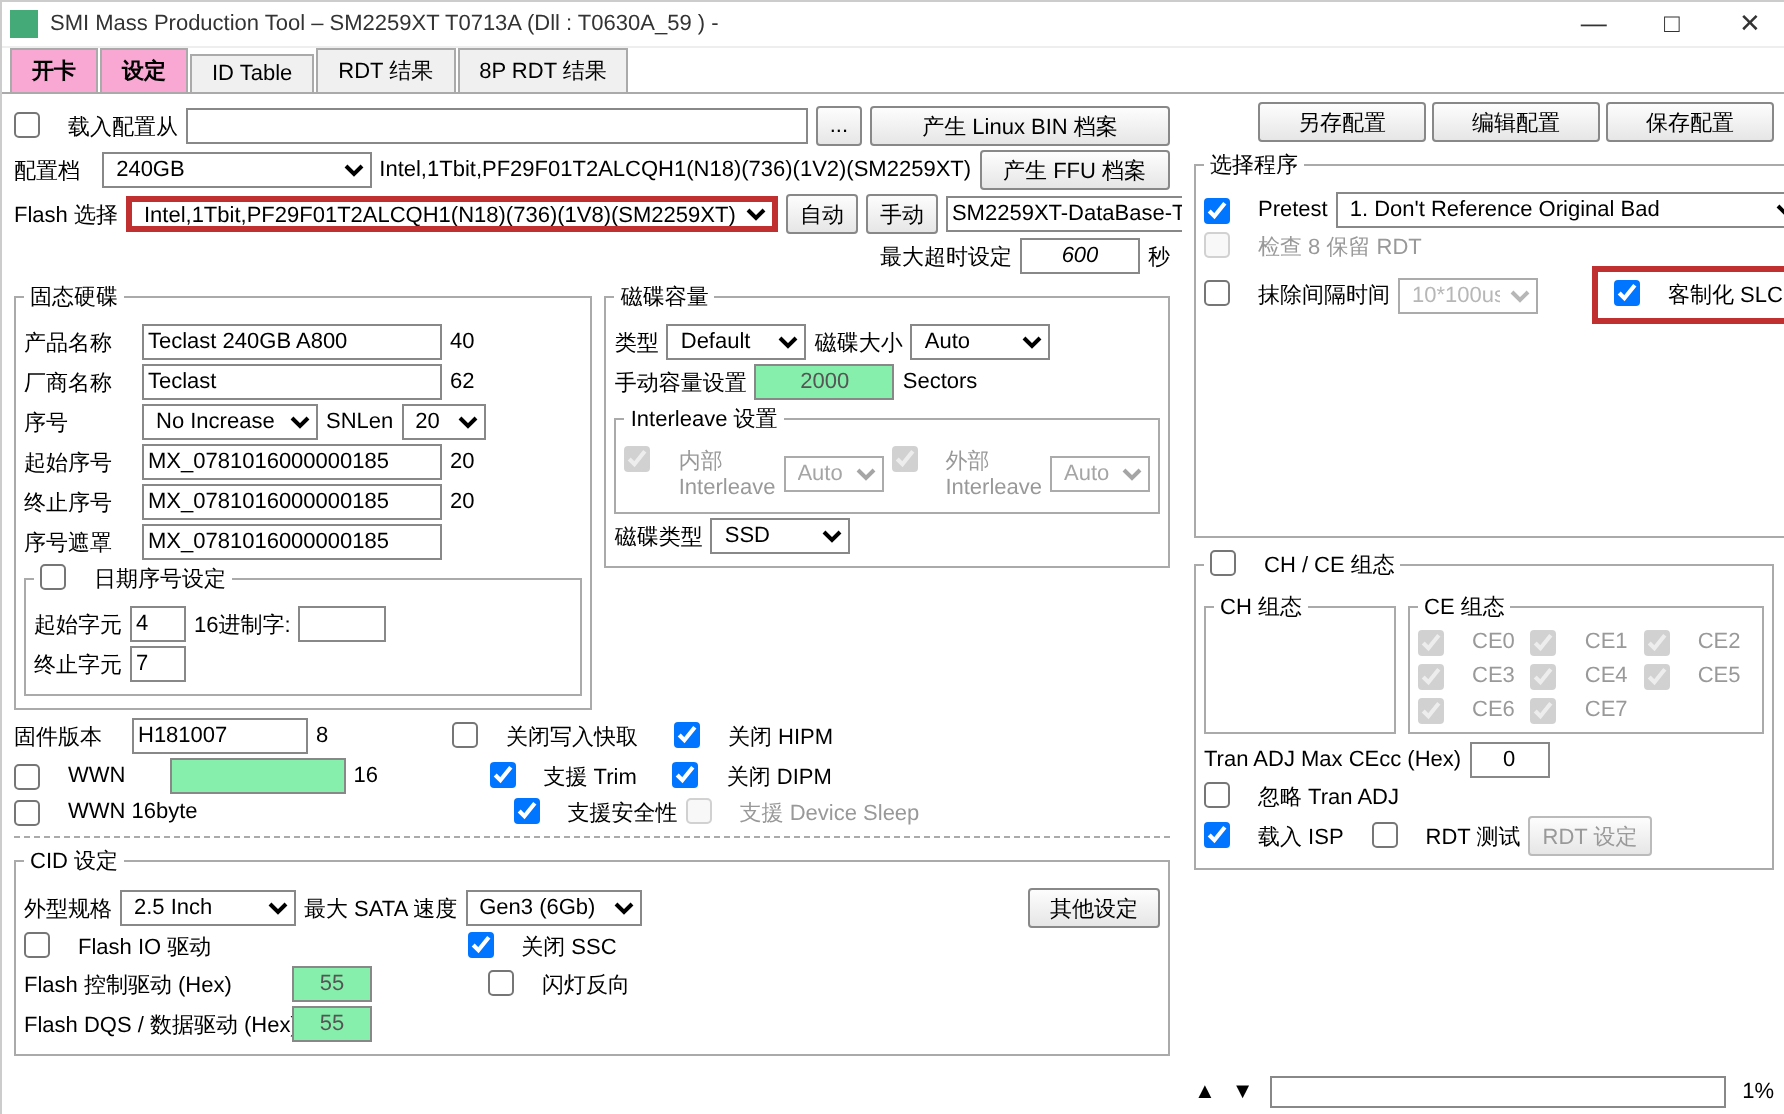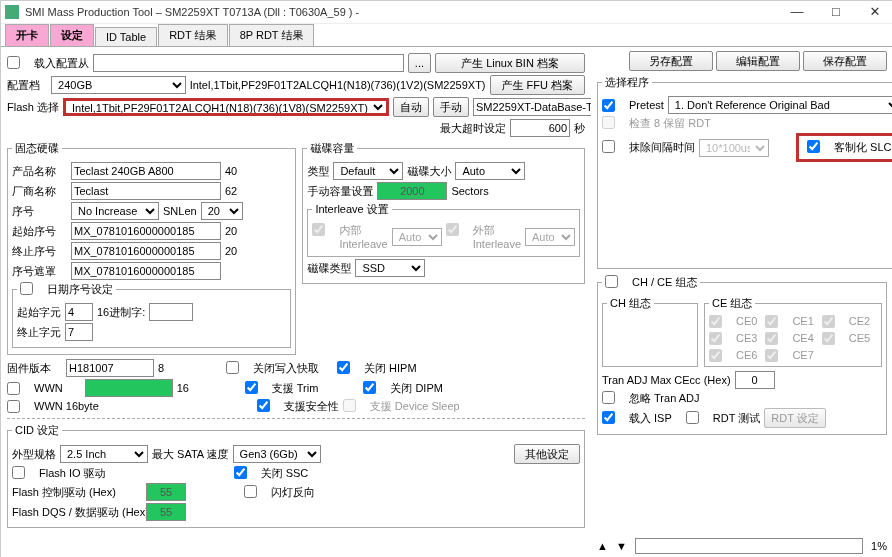--- a/index.html
+++ b/index.html
@@ -10,21 +10,21 @@
 .win-btns span{display:inline-block;width:36px;text-align:center;font-size:13px;line-height:22px;color:#333}
 .tabbar{height:22px;display:flex;align-items:flex-end;padding-left:4px;border-bottom:1px solid #aaa}
 .tabbar .tab{padding:3px 10px;border:1px solid #aaa;border-bottom:none;margin-right:1px;background:#f0f0f0;font-size:11px}
 .tabbar .tab.active{background:#f9a8d4;font-weight:bold}
 .body{display:flex;height:calc(100% - 44px)}
 .left{flex:1;padding:4px 6px;overflow:hidden}
 .right{width:290px;padding:4px 6px;display:flex;flex-direction:column;gap:2px}
 .row{display:flex;align-items:center;gap:4px;margin:2px 0}
 .lbl{font-size:11px;white-space:nowrap}
 input[type=text],select{font-size:11px;height:18px;border:1px solid #888;background:#fff;padding:0 2px;box-sizing:border-box}
-input[type=text].ro{background:#22c55e;color:#555}
+input[type=text].ro{background:#86efac;color:#555}
 .btn{font-size:11px;height:20px;padding:0 10px;background:linear-gradient(#fdfdfd,#e6e6e6);border:1px solid #888;border-radius:2px;cursor:pointer;white-space:nowrap}
 .btn-sm{padding:0 6px}
 .btn.dis{color:#999;border-color:#bbb}
 fieldset{border:1px solid #aaa;margin:2px 0;padding:4px 4px}
 fieldset legend{font-size:11px;padding:0 3px}
 .cb{display:flex;align-items:flex-start;gap:14px;font-size:11px;white-space:nowrap}
 .cb input{margin:0}
 .grid-right-btns{display:flex;flex-direction:row;gap:3px}
 .grid-right-btns .btn{width:84px}
 .redbox{border:3px solid #c03030}
@@ -82,21 +82,21 @@
       <div class="row">
         <span class="lbl">Flash 选择</span>
         <select class="redbox" style="width:355px"><option>Intel,1Tbit,PF29F01T2ALCQH1(N18)(736)(1V8)(SM2259XT)</option></select>
         <button class="btn btn-sm">自动</button>
         <button class="btn btn-sm">手动</button>
         <input type="text" style="flex: 1 1 0%;" value="SM2259XT-DataBase-T0730">
       </div>
 
       <div class="row" style="justify-content:flex-end">
         <span class="lbl">最大超时设定</span>
-        <input type="text" class="w60" style="text-align: right;" value="600">
+        <input type="text" class="w60" style="text-align: center; font-style: italic;" value="600">
         <span class="lbl">秒</span>
       </div>
 
       <div class="sect-left">
         <fieldset style="flex:1">
           <legend>固态硬碟</legend>
           <div class="row">
               <span class="lbl w55">产品名称</span>
               <input type="text" class="w150" value="Teclast 240GB A800" style="">
               <span class="lbl">40</span>
@@ -202,21 +202,21 @@
             <input type="checkbox" style="">
             <span>WWN</span>
           </label>
         <input type="text" class="w88 ro" style="margin-left: 18px;">
         <span class="lbl" style="width:30px">16</span>
         <div style="width:30px"></div>
         <label class="cb">
             <input type="checkbox" checked="" style="">
             <span>支援 Trim</span>
           </label>
-        <label class="cb" style="margin-left:41px">
+        <label class="cb" style="margin-left:14px">
             <input type="checkbox" checked="" style="">
             <span>关闭 DIPM</span>
           </label>
       </div>
       <div class="row">
         <label class="cb">
             <input type="checkbox" style="">
             <span>WWN 16byte</span>
           </label>
         <div style="width:150px"></div>

